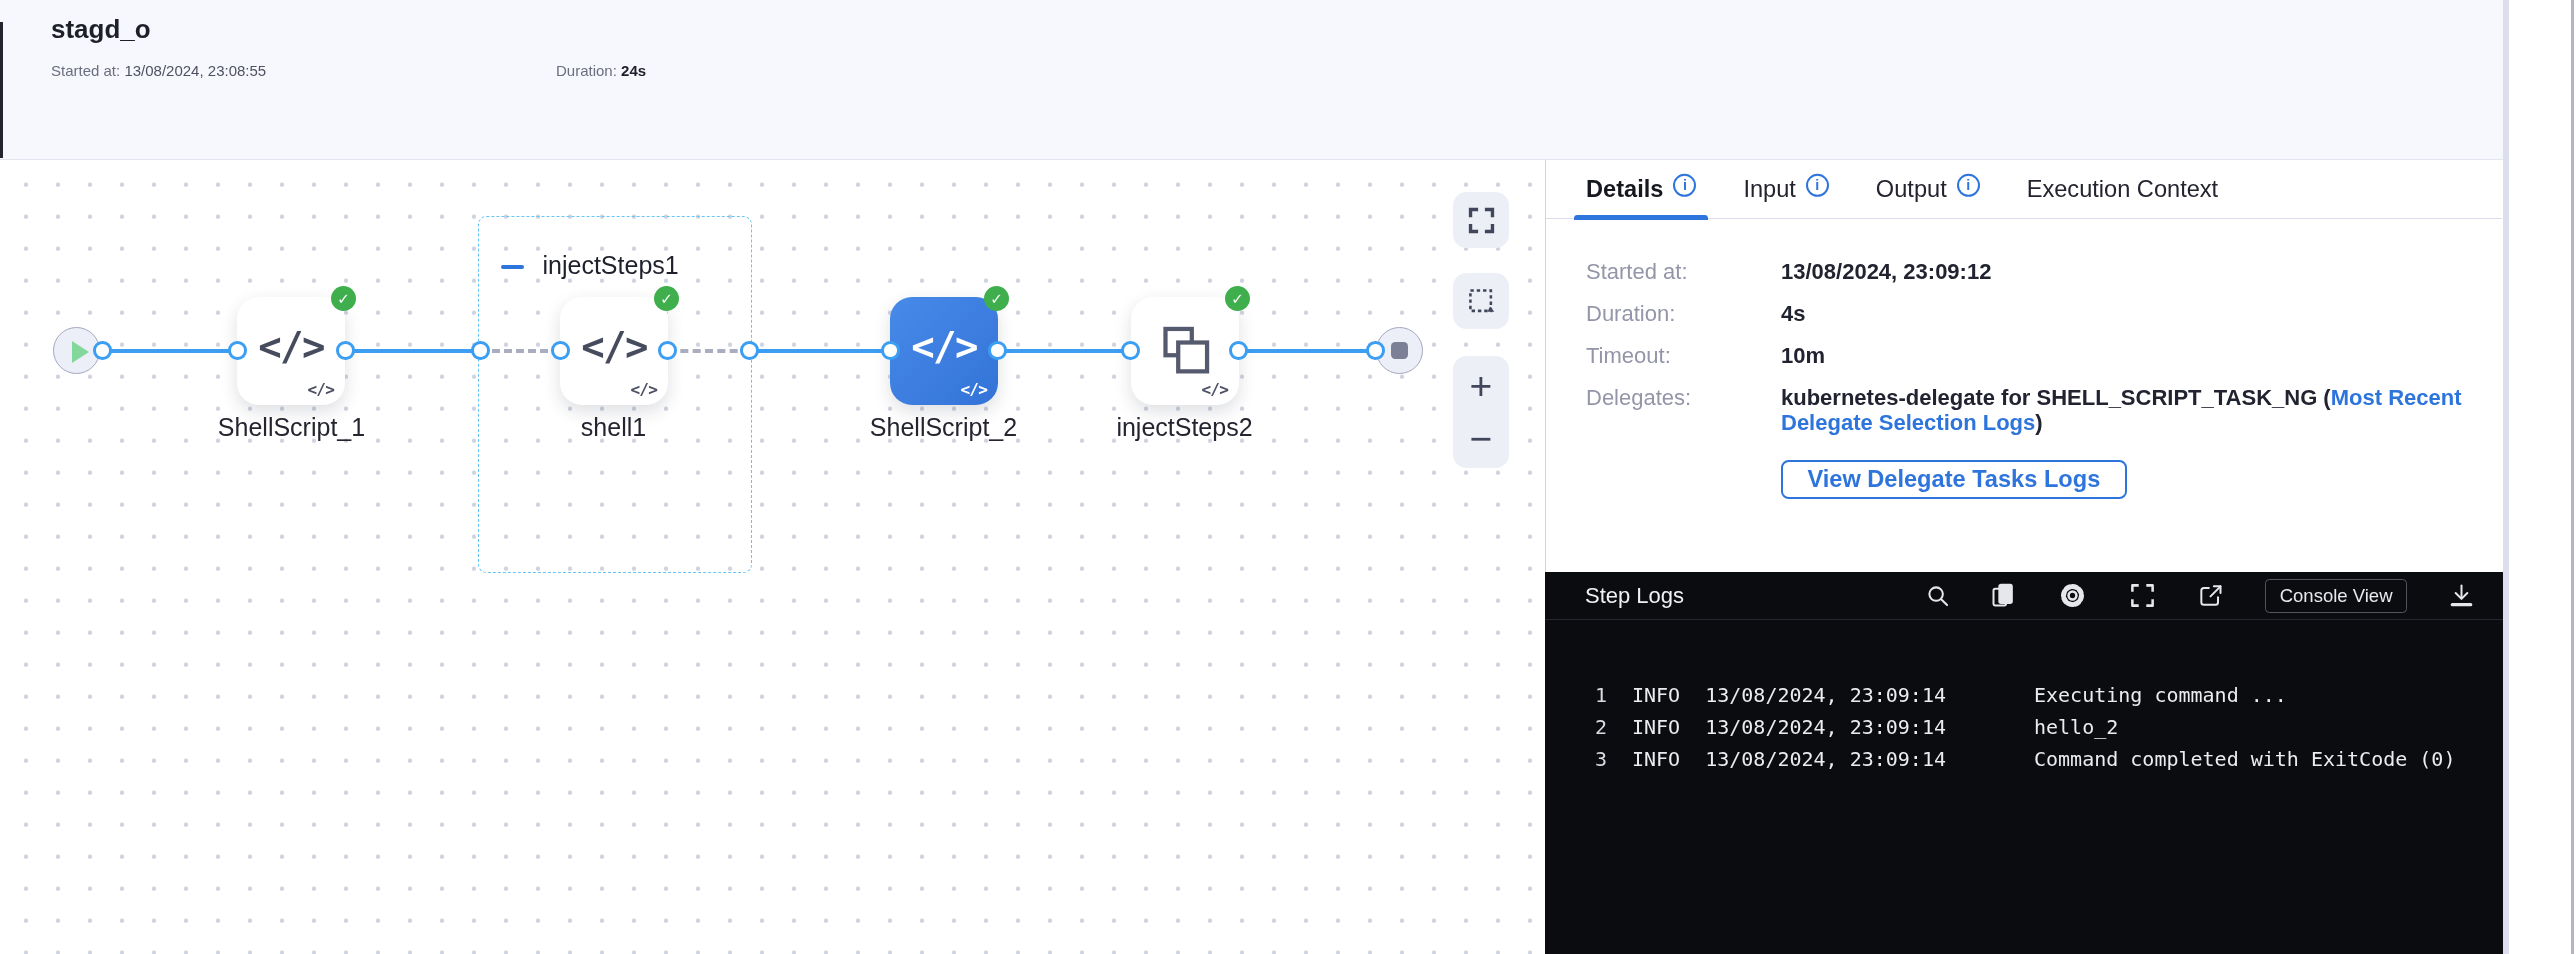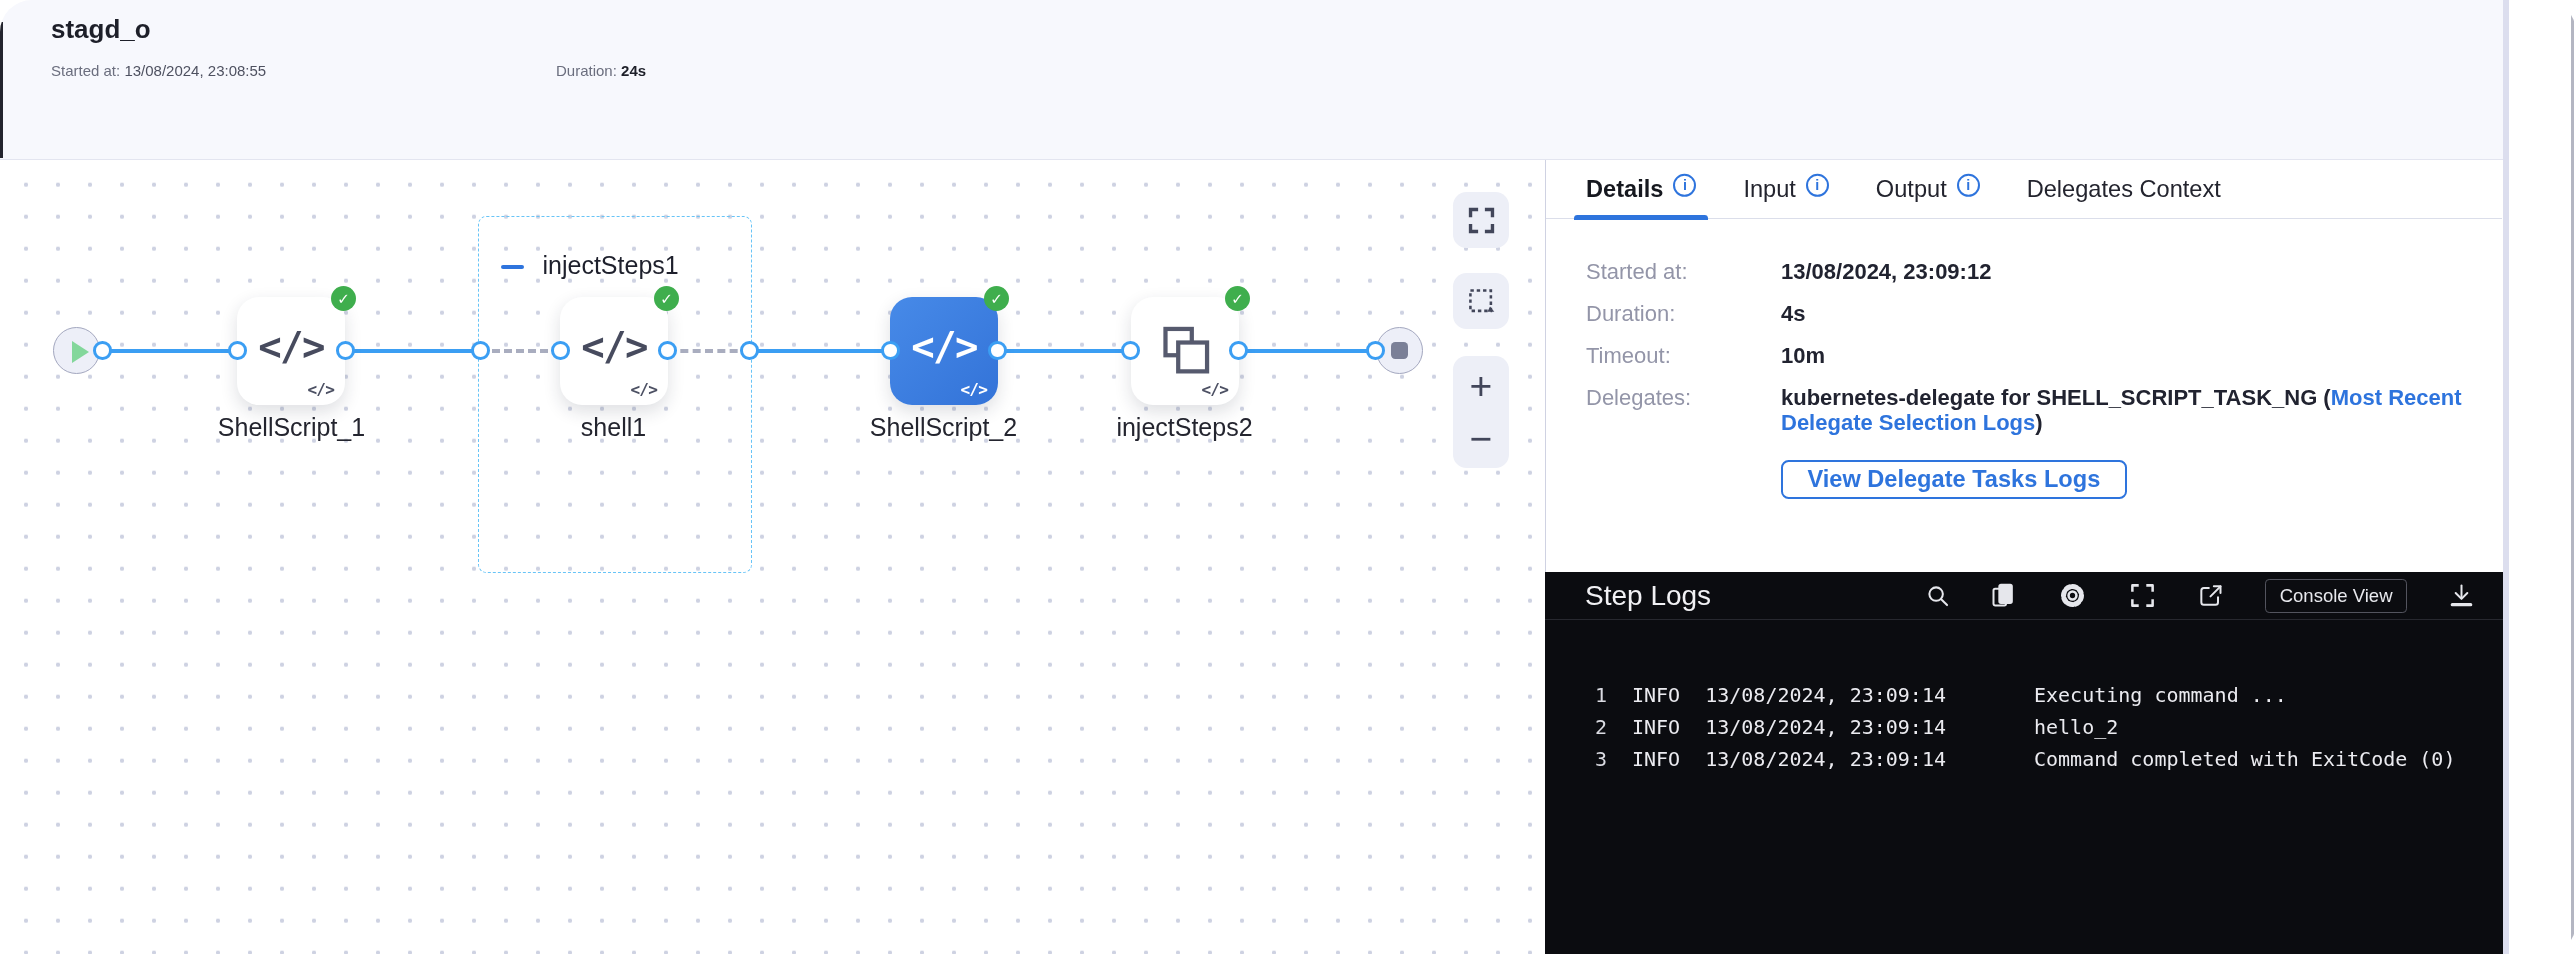--- a/index.html
+++ b/index.html
@@ -1,17 +1,17 @@
 <!DOCTYPE html>
 <html style="font-size:13.5px"><head>
 <meta charset="utf-8">
 <style>
   html,body{margin:0;padding:0;}
   body{font-family:"Liberation Sans","DejaVu Sans",sans-serif;background:#ffffff;}
-  .page{position:relative;width:2576px;height:955px;overflow:hidden;background:#ffffff;border-radius:32px;}
+  .page{position:relative;width:2576px;height:955px;overflow:hidden;background:#ffffff;}
 
   
   .app-header{position:absolute;left:0;top:0;width:2503px;height:160px;background:#f7f8fd;border-bottom:1.7px solid #e3e5f0;box-sizing:border-box;}
   .left-accent{position:absolute;left:0;top:22px;width:2.5px;height:136px;background:#23242e;}
   .exec-title{position:absolute;left:51px;top:13.5px;font-size:26px;font-weight:700;color:#1d1f29;}
   .meta{position:absolute;top:62px;font-size:15px;color:#6b6e7e;}
   .meta .v{color:#4e5160;}
   .meta .vb{color:#1d1f29;font-weight:700;}
   .meta-started{left:51px;}
   .meta-duration{left:556px;}
@@ -60,21 +60,21 @@
   .details{padding:40px 34px 0 40px;font-size:22px;}
   .drow{display:flex;margin-bottom:17px;line-height:25px;}
   .dlabel{width:195px;flex:none;color:#9395a8;}
   .dvalue{color:#212330;font-weight:700;max-width:707px;}
   .dlink{color:#2e74dd;font-weight:700;cursor:pointer;}
   .delegate-btn{margin:8.4px 0 0 195px;height:39px;padding:0 24.4px;background:#ffffff;border:2.1px solid #2e74dd;border-radius:7.6px;color:#2e74dd;font-size:23.6px;font-weight:600;font-family:inherit;cursor:pointer;}
 
   
   .logs-panel{position:absolute;left:1545px;top:572px;width:958px;height:382px;background:#0b0c10;}
   .logs-header{height:48px;box-sizing:border-box;border-bottom:0.8px solid #27282f;display:flex;align-items:center;padding:0 29px 0 40px;}
-  .logs-title{font-size:28px;color:#f1f1f4;}
+  .logs-title{font-size:22px;color:#f1f1f4;}
   .logs-actions{margin-left:auto;display:flex;align-items:center;gap:42px;}
   .hicon{display:flex;align-items:center;justify-content:center;cursor:pointer;}
   .hicon svg{stroke:#e6e7ec;fill:none;stroke-width:2.4;stroke-linecap:round;stroke-linejoin:round;}
   .console-btn{border:1.7px solid #53545e;border-radius:4.2px;background:transparent;color:#e8e9ee;font-size:18.5px;font-family:inherit;padding:5px 13.5px;cursor:pointer;}
   .logs-body{padding:59px 0 0 42px;font-family:"DejaVu Sans Mono",monospace;font-size:20px;color:#ebebf0;}
   .log-line{display:flex;line-height:32px;white-space:pre;}
   .ln{width:20px;text-align:right;color:#dadbe2;flex:none;}
   .lvl{margin-left:25px;flex:none;}
   .ltime{margin-left:25px;flex:none;}
   .lmsg{margin-left:88px;}
@@ -194,21 +194,21 @@
       </div>
       <div class="tab">
         <span>Input</span>
         <span class="info-dot">i</span>
       </div>
       <div class="tab">
         <span>Output</span>
         <span class="info-dot">i</span>
       </div>
       <div class="tab">
-        <span>Delegates Context</span>
+        <span>Execution Context</span>
       </div>
     </div>
 
     <div class="details">
       <div class="drow">
         <div class="dlabel">Started at:</div>
         <div class="dvalue">13/08/2024, 23:09:12</div>
       </div>
       <div class="drow">
         <div class="dlabel">Duration:</div>

